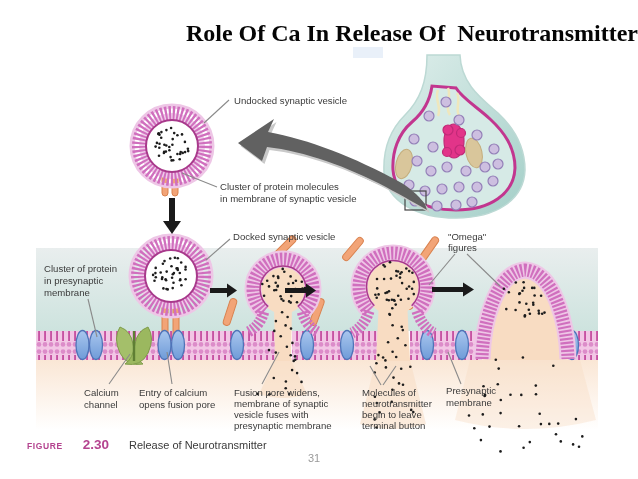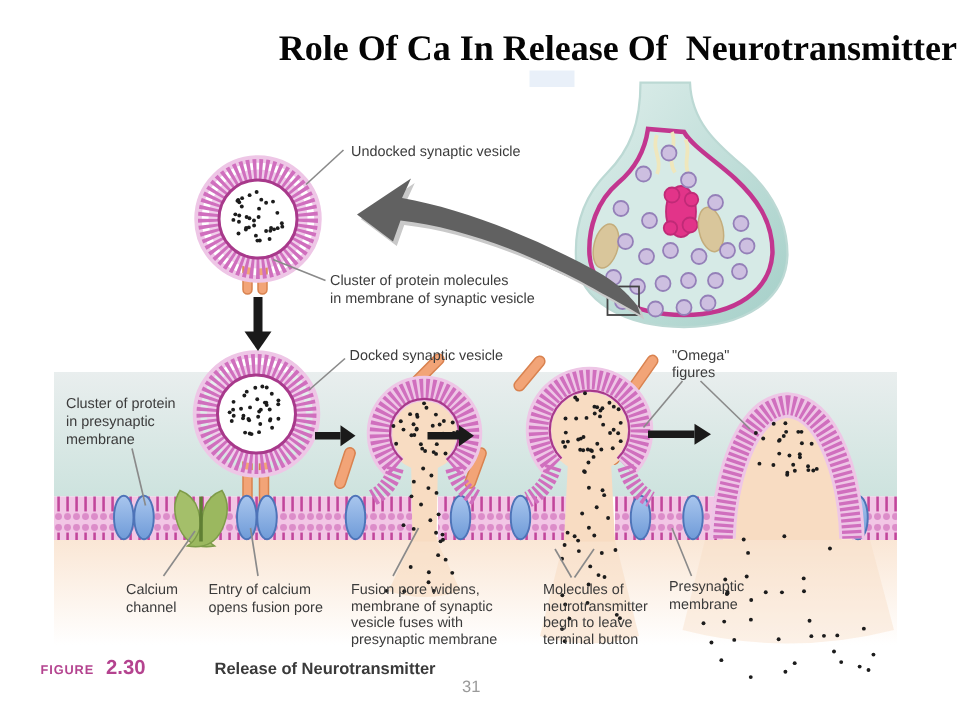--- a/index.html
+++ b/index.html
@@ -4,24 +4,24 @@
 <style>
   html,body{margin:0;padding:0;}
   .slide{position:relative;width:638px;height:479px;background:#ffffff;overflow:hidden;
          font-family:"Liberation Sans",sans-serif;}
   .title{position:absolute;top:20px;left:0;right:0;text-align:right;
          font-family:"Liberation Serif",serif;font-weight:bold;font-size:24px;color:#050505;
          white-space:pre;letter-spacing:0px;}
   .blue-patch{position:absolute;left:353px;top:47px;width:30px;height:11px;background:#e4ecf7;opacity:.8;}
   .diagram-svg{position:absolute;left:0;top:0;width:638px;height:479px;}
   svg text{font-family:"Liberation Sans",sans-serif;font-size:9.6px;fill:#3b3b3b;}
-  .caption{position:absolute;left:27px;top:437px;display:flex;align-items:baseline;gap:8px;}
+  .caption{position:absolute;left:27px;top:437px;display:flex;align-items:baseline;gap:20px;}
   .caption .figword{color:#b4438f;font-size:8.5px;font-weight:bold;letter-spacing:.6px;}
   .caption .fignum{color:#b4438f;font-size:13.5px;font-weight:bold;text-align:right;}
-  .caption .figtext{color:#3a3a3a;font-size:11px;font-weight:bold;margin-left:38px;}
+  .caption .figtext{color:#3a3a3a;font-size:11px;font-weight:normal;}
   .pagenum{position:absolute;left:308px;top:452px;color:#9a9a9a;font-size:11px;}
 </style>
 </head>
 <body>
 
 <div class="slide">
 
   <svg class="diagram-svg" viewBox="0 0 638 479" xmlns="http://www.w3.org/2000/svg">
     <defs>
       <linearGradient id="tealBg" x1="0" y1="0" x2="0" y2="1">

